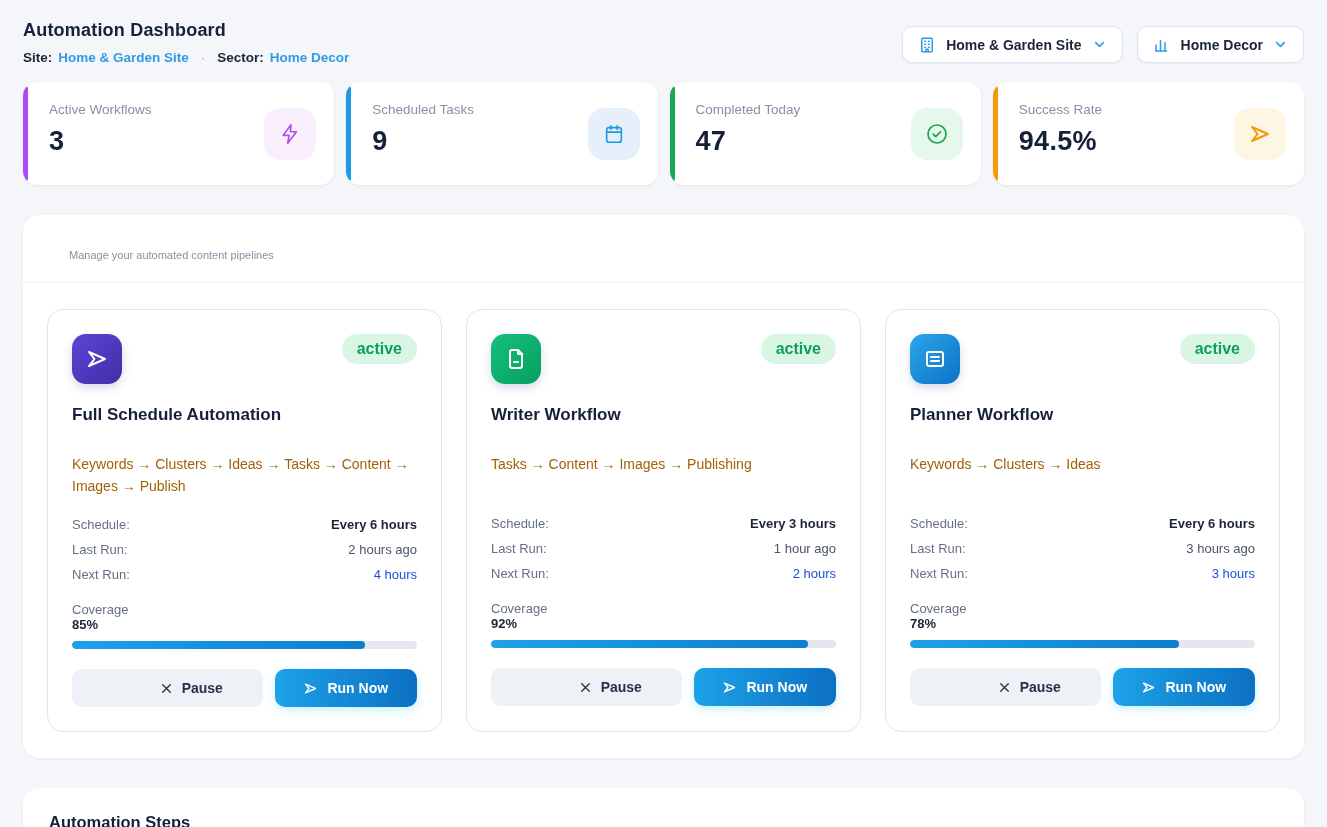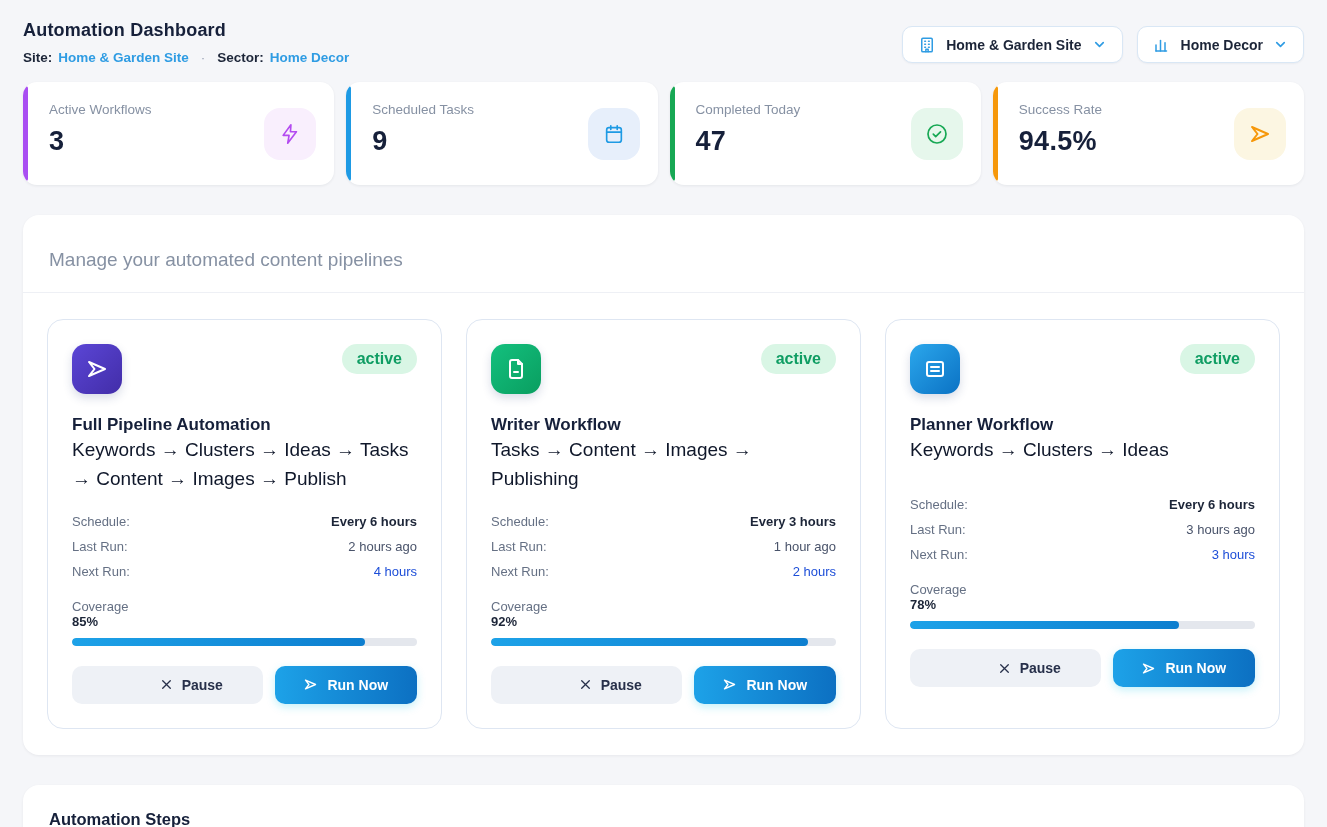--- a/index.html
+++ b/index.html
@@ -43,38 +43,38 @@
   .stat-icon {
     position: absolute; right: 18px; top: 50%; transform: translateY(-50%);
     width: 52px; height: 52px; border-radius: 16px;
     display: flex; align-items: center; justify-content: center;
   }
 
   
   .panel { background: #fff; border-radius: 16px; box-shadow: 0 1px 3px rgba(16,24,40,.06); margin-top: 30px; }
   .panel-header { padding: 25px 26px 21px 26px; border-bottom: 1px solid #eef0f5; }
   .panel-title { font-size: 16.5px; font-weight: 700; color: #16203a; }
-  .panel-sub { font-size: 19px; color: #8691a3; margin-top: 9px; }
+  .panel-sub { font-size: 11px; color: #8691a3; margin-top: 9px; margin-left: 20px; }
   .panel-body { padding: 26px 24px; }
 
   
   .wf-grid { display: grid; grid-template-columns: repeat(3, 1fr); gap: 24px; }
   .wf-card { border: 1px solid #dee6f2; border-radius: 16px; padding: 24px; background: #fff; display: flex; flex-direction: column; }
   .wf-top { display: flex; justify-content: space-between; align-items: flex-start; }
   .wf-icon {
     width: 50px; height: 50px; border-radius: 14px; color: #fff;
     display: flex; align-items: center; justify-content: center;
     box-shadow: 0 4px 10px rgba(40,60,120,.18);
   }
   .status-badge {
     background: #d9f6e5; color: #0f9d63; font-size: 16px; font-weight: 700;
     padding: 6px 15px; border-radius: 999px;
   }
   .wf-title { font-size: 17px; font-weight: 700; color: #16203a; margin-top: 21px; }
-  .wf-pipeline { font-size: 19px; color: #0f172a; margin-top: 0; line-height: 1.55; min-height: 42px; }
+  .wf-pipeline { font-size: 14px; color: #a16207; margin-top: 29px; line-height: 1.55; min-height: 42px; }
   .meta-rows { margin-top: 10px; }
   .meta-row { display: flex; justify-content: space-between; align-items: center; margin-top: 10px; font-size: 13px; }
   .meta-label { color: #657084; }
   .meta-strong { color: #1c2538; font-weight: 700; }
   .meta-plain { color: #49536a; }
   .meta-blue { color: #1d4ed8; font-weight: 400; }
   .coverage-row { display: flex; justify-content: space-between; align-items: flex-start; margin-top: 20px; font-size: 13px; flex-direction: column; }
   .coverage-label { color: #657084; }
   .coverage-value { color: #1c2538; font-weight: 700; }
   .progress-track { margin-top: 9px; height: 8px; background: #e4e7ed; border-radius: 999px; overflow: hidden; }
@@ -195,21 +195,21 @@
 
         <div class="wf-card">
           <div class="wf-top">
             <div class="wf-icon" style="background: linear-gradient(135deg, rgb(91, 70, 214), rgb(66, 45, 168));">
               <svg width="24" height="24" viewBox="0 0 24 24" fill="none" stroke="currentColor" stroke-width="2" stroke-linecap="round" stroke-linejoin="round">
                   <path d="M4 5 L20 12 L4 19 L9.5 12 Z"></path>
                 </svg>
             </div>
             <span class="status-badge">active</span>
           </div>
-          <div class="wf-title">Full Pipeline Automation</div>
+          <div class="wf-title">Full Schedule Automation</div>
           <div class="wf-pipeline">Keywords → Clusters → Ideas → Tasks → Content → Images → Publish</div>
           <div class="meta-rows">
             <div class="meta-row">
                 <span class="meta-label">Schedule:</span>
                 <span class="meta-strong">Every 6 hours</span>
               </div>
             <div class="meta-row">
                 <span class="meta-label">Last Run:</span>
                 <span class="meta-plain">2 hours ago</span>
               </div>

